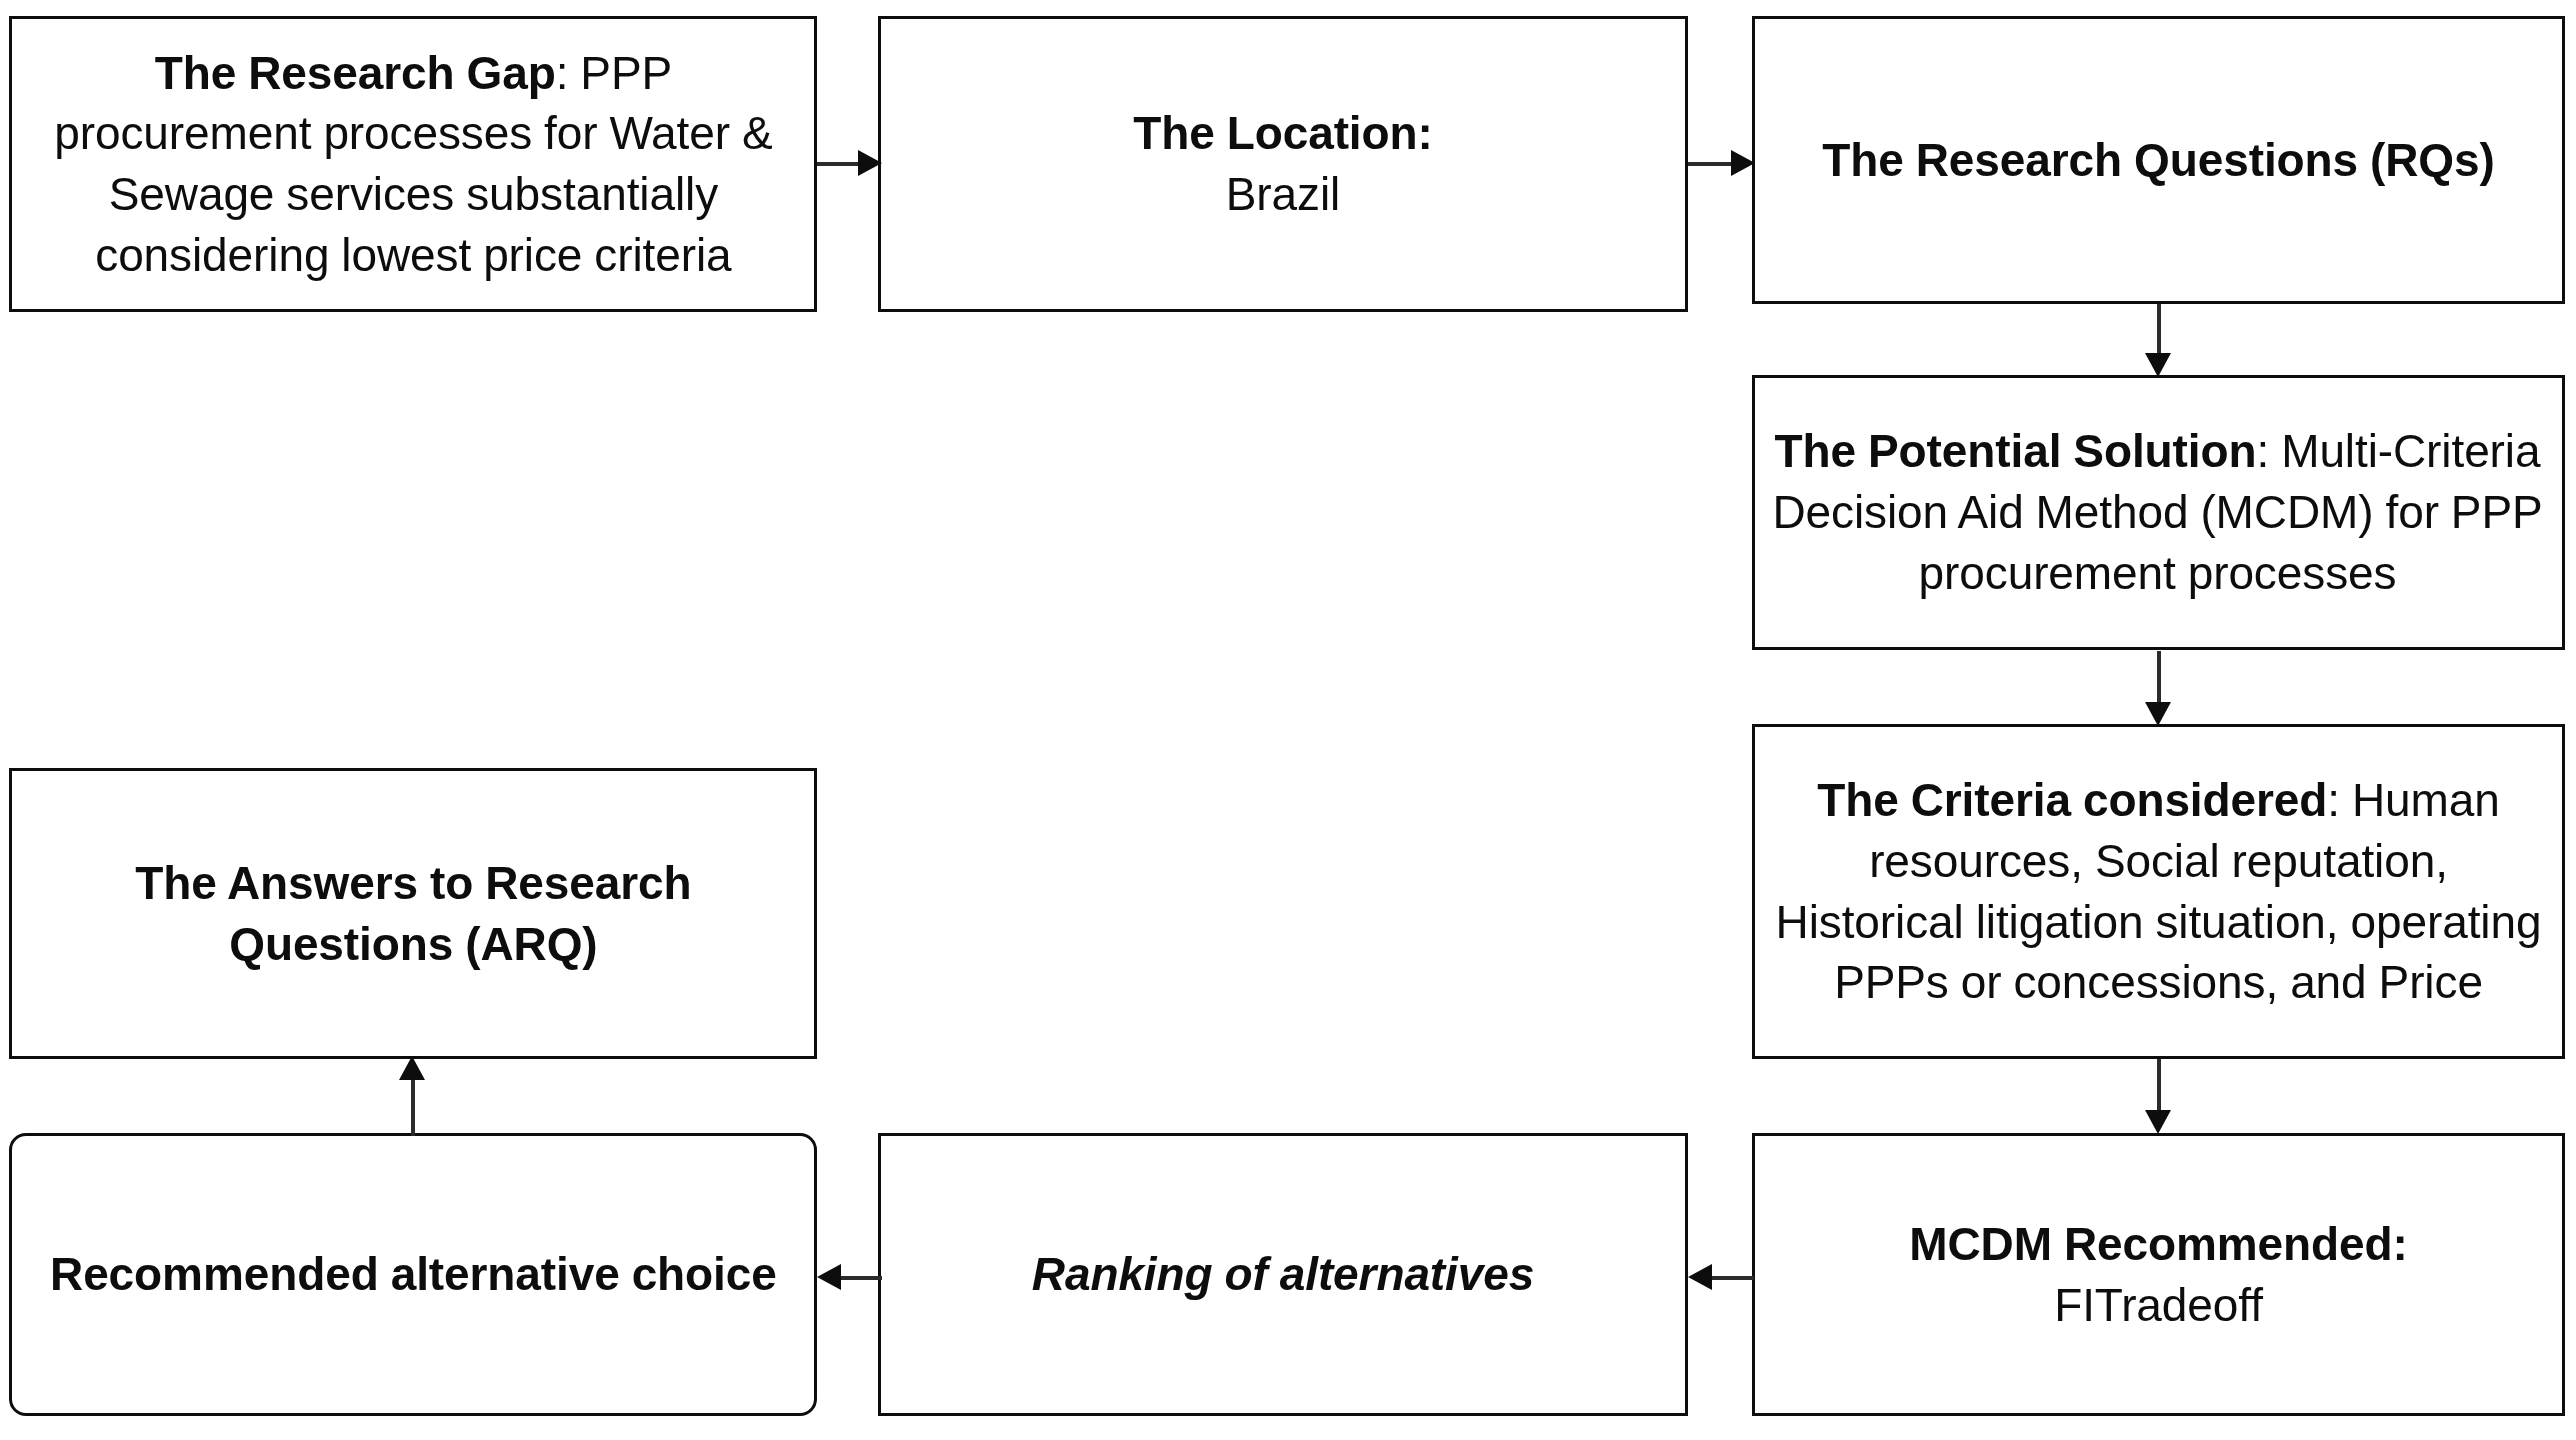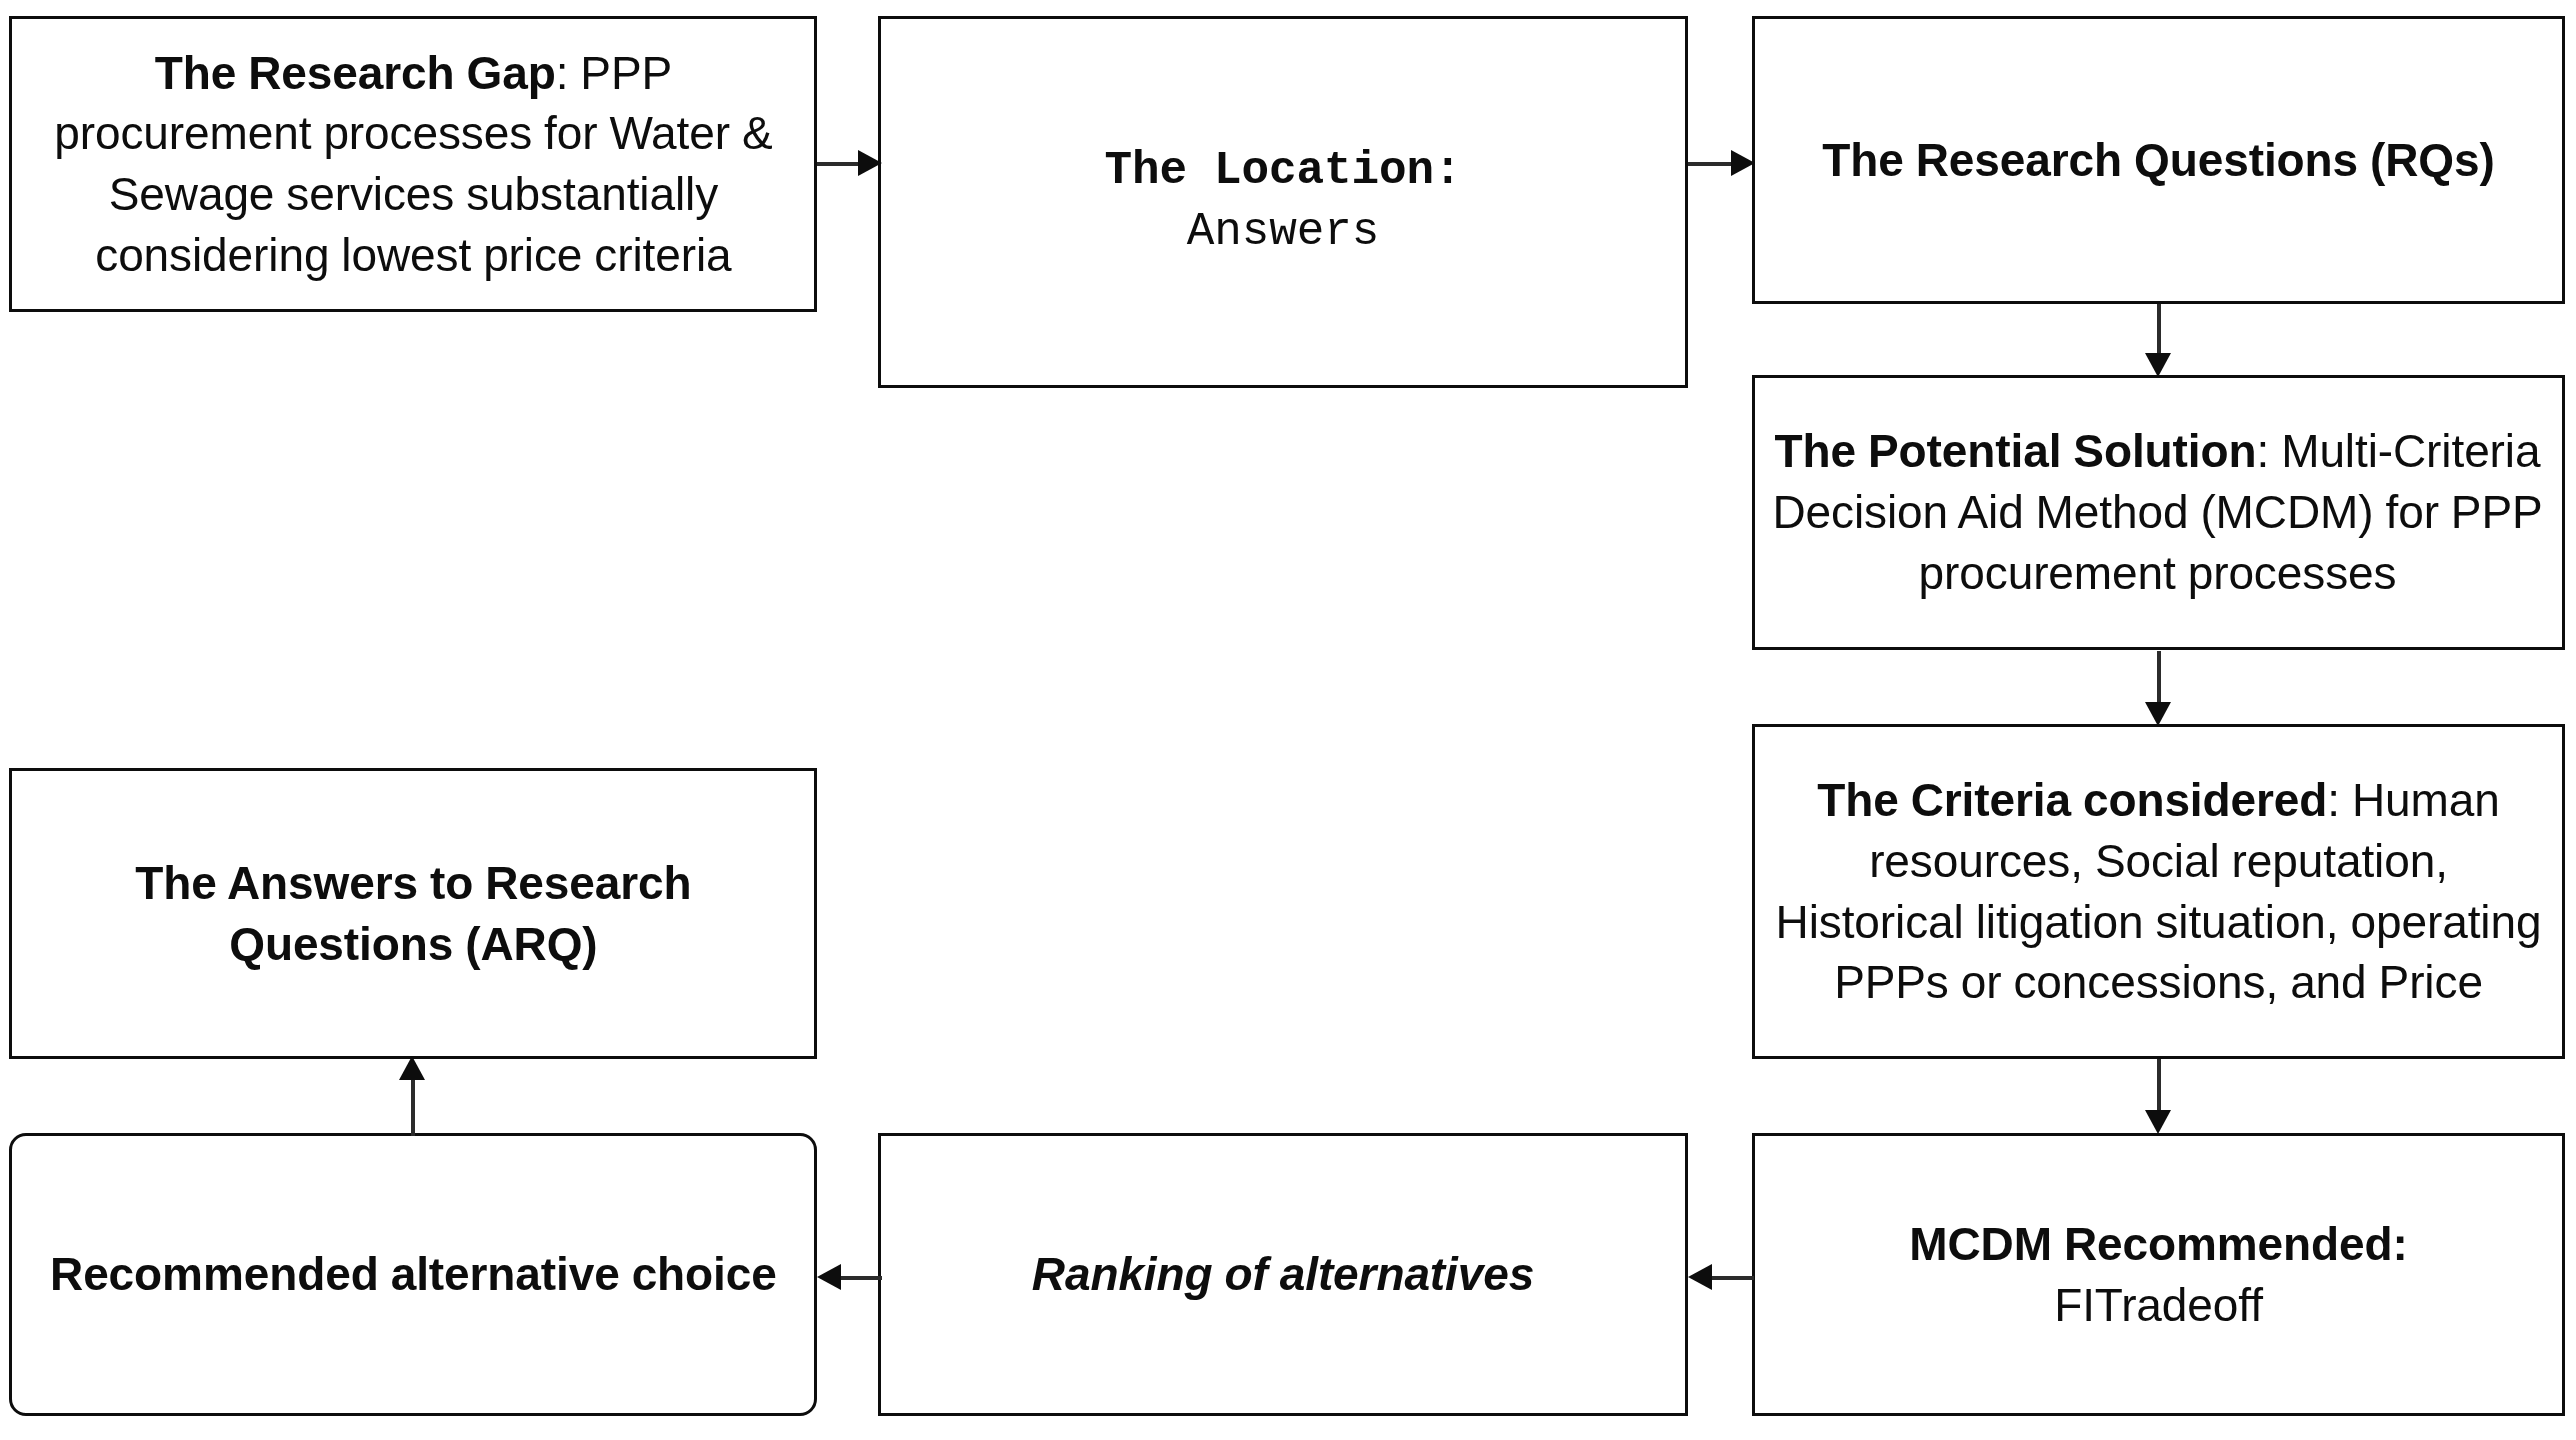--- a/index.html
+++ b/index.html
@@ -83,22 +83,22 @@
 </style>
 </head>
 <body>
 
 <div id="canvas">
 
   <div class="node" style="left:9.4px; top:16px; width:808px; height:296px;justify-content:flex-end;">
     <div class="txt"><b>The Research Gap</b><span>: PPP procurement processes for Water &amp; Sewage services substantially considering lowest price criteria</span></div>
   </div>
 
-  <div class="node" style="left:878px; top:16px; width:810px; height:372px;font-family:Liberation Mono, monospace;">
-    <div class="txt"><b>The Location:</b><br><span>Answers</span></div>
+  <div class="node" style="left:878px; top:16px; width:810px; height:296px;">
+    <div class="txt"><b>The Location:</b><br><span>Brazil</span></div>
   </div>
 
   <div class="node bold" style="left:1752px; top:16px; width:813px; height:288px;">
     <div class="txt">The Research Questions (RQs)</div>
   </div>
 
   <div class="node" style="left:1752px; top:375px; width:813px; height:275px;padding-left:17px;">
     <div class="txt"><b>The Potential Solution</b><span>: Multi-Criteria Decision Aid Method (MCDM) for PPP procurement processes</span></div>
   </div>
 

